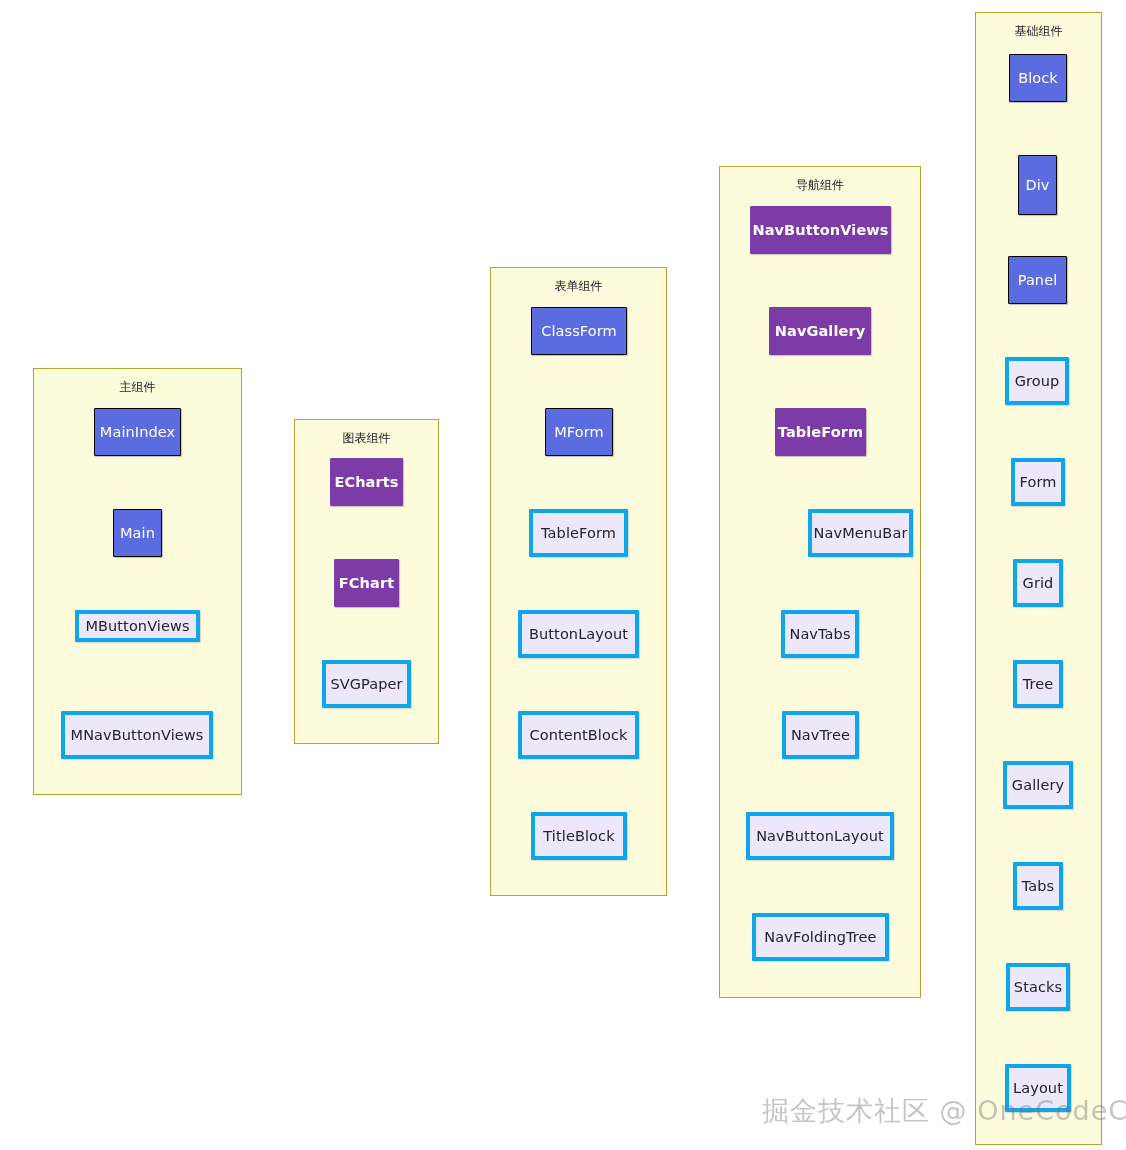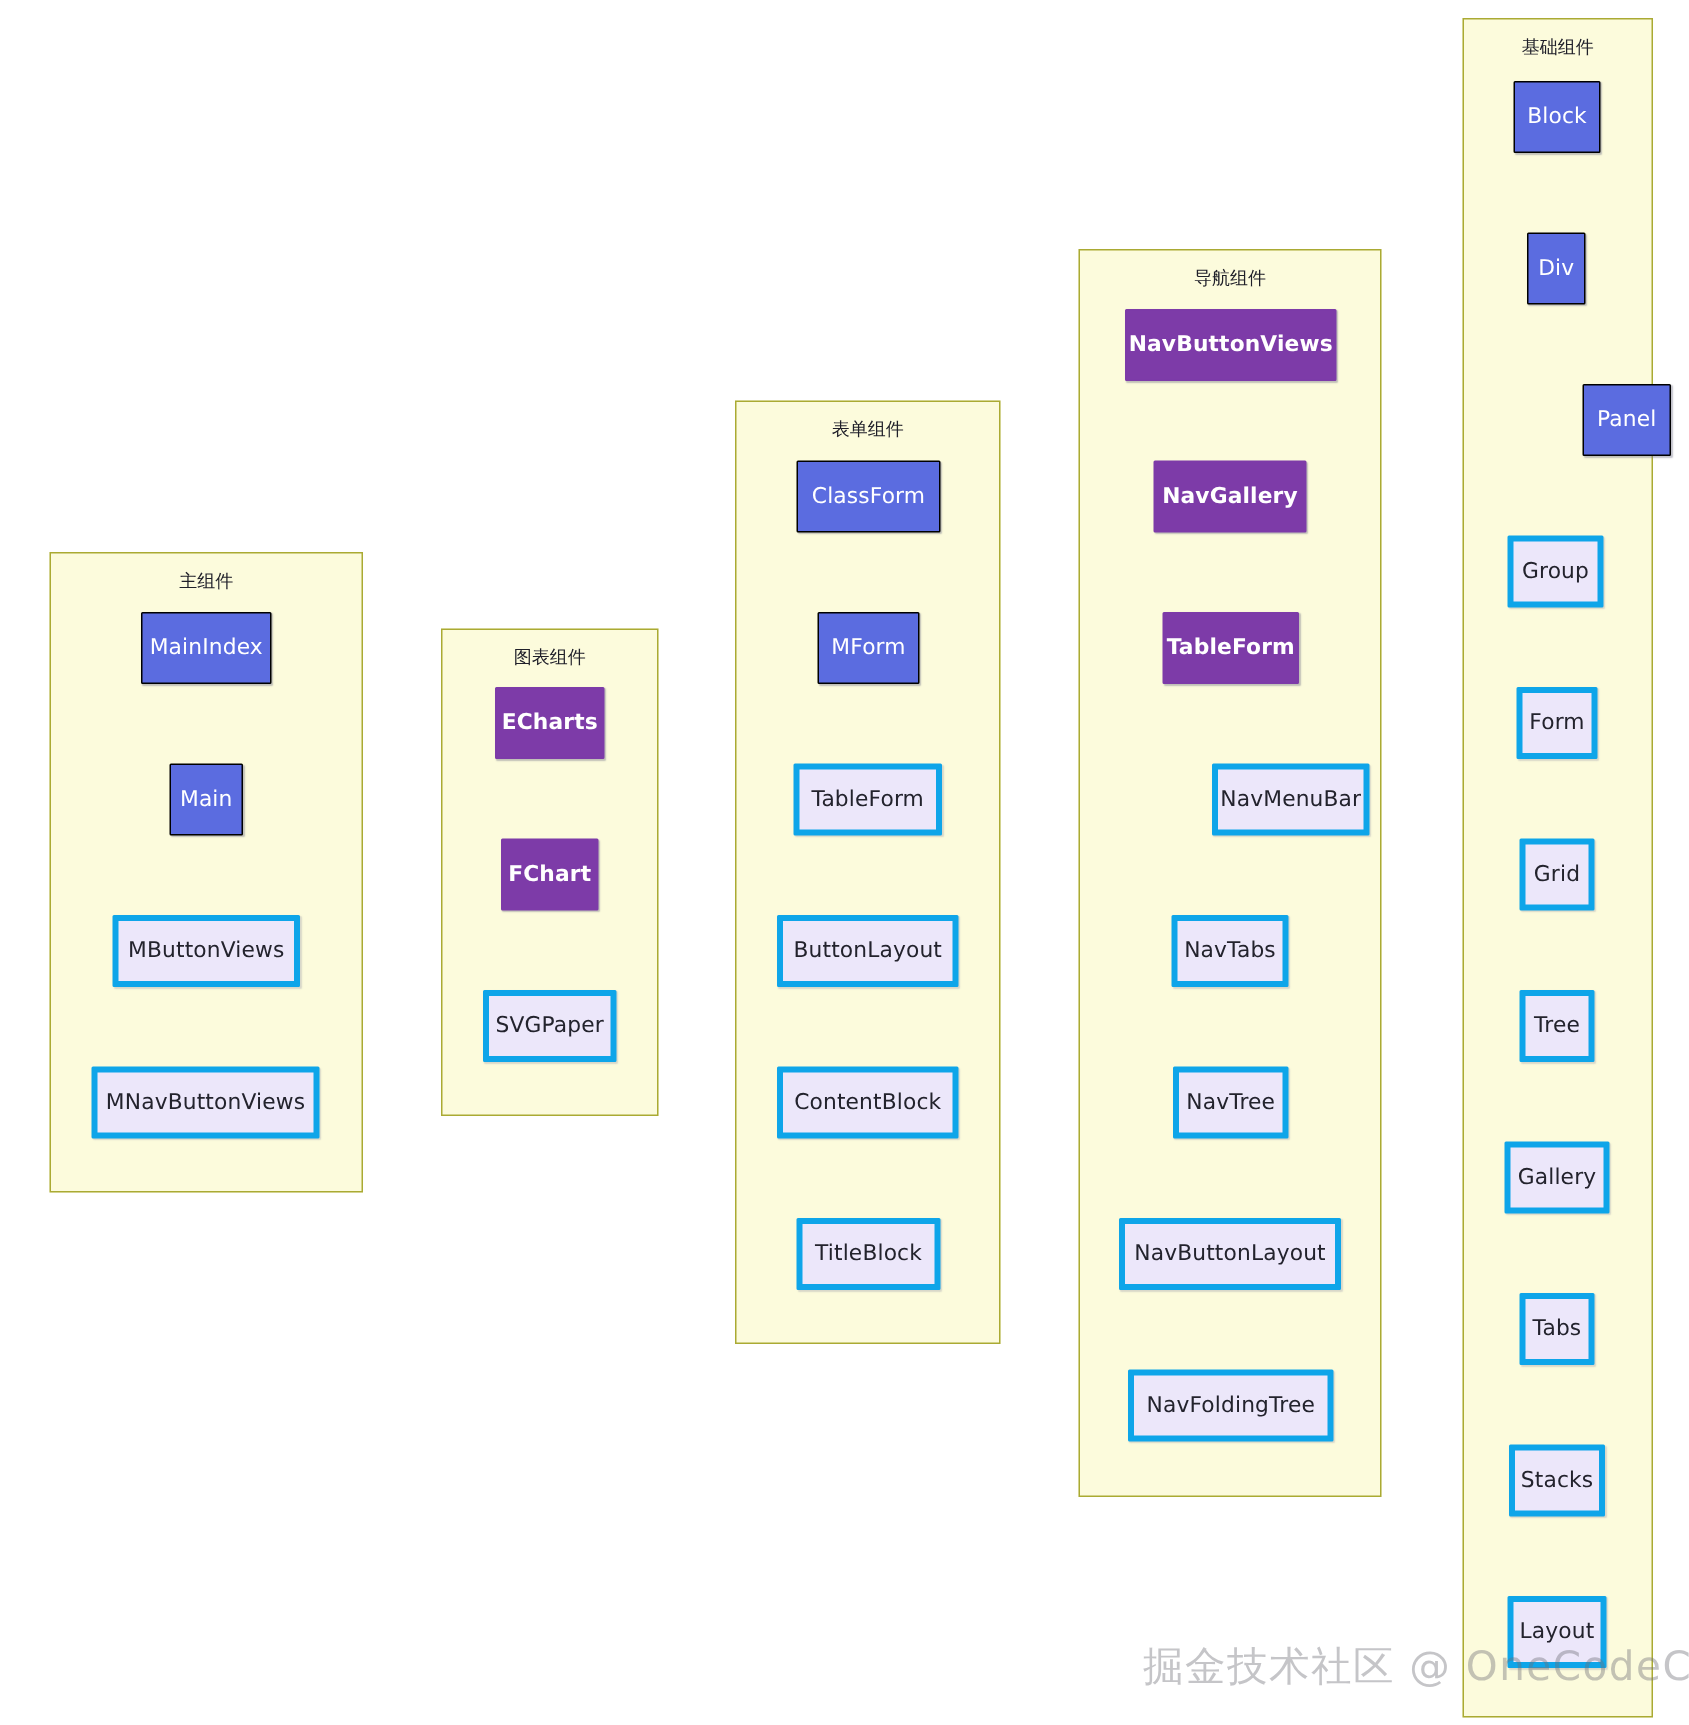--- a/index.html
+++ b/index.html
@@ -86,21 +86,21 @@
 
   <div class="group" style="left:33px; top:368px; width:209px; height:427px;">
     <div class="group-title" style="top:10px;">主组件</div>
   </div>
   <div class="node blue" style="left:94px; top:408px; width:87px; height:48px;">
     <span>MainIndex</span>
   </div>
   <div class="node blue" style="left:113px; top:509px; width:49px; height:48px;">
     <span>Main</span>
   </div>
-  <div class="node lavender" style="left:75px; top:610px; width:125px; height:48px;">
+  <div class="node lavender" style="left:75px; top:610px; width:125px; height:32px;">
     <span>MButtonViews</span>
   </div>
   <div class="node lavender" style="left:61px; top:711px; width:152px; height:48px;">
     <span>MNavButtonViews</span>
   </div>
 
   <div class="group" style="left:294px; top:419px; width:145px; height:325px;">
     <div class="group-title" style="top:10px;">图表组件</div>
   </div>
   <div class="node purple" style="left:330px; top:458px; width:73px; height:48px;">
@@ -162,24 +162,24 @@
   <div class="node lavender" style="left:752px; top:913px; width:137px; height:48px;">
     <span>NavFoldingTree</span>
   </div>
 
   <div class="group" style="left:975px; top:12px; width:127px; height:1133px;">
     <div class="group-title" style="top:10px;">基础组件</div>
   </div>
   <div class="node blue" style="left:1009px; top:54px; width:58px; height:48px;">
     <span>Block</span>
   </div>
-  <div class="node blue" style="left:1018px; top:155px; width:39px; height:48px;">
+  <div class="node blue" style="left:1018px; top:155px; width:39px; height:60px;">
     <span>Div</span>
   </div>
-  <div class="node blue" style="left:1008px; top:256px; width:59px; height:48px;margin-left:47px;">
+  <div class="node blue" style="left:1008px; top:256px; width:59px; height:48px;">
     <span>Panel</span>
   </div>
   <div class="node lavender" style="left:1005px; top:357px; width:64px; height:48px;">
     <span>Group</span>
   </div>
   <div class="node lavender" style="left:1011px; top:458px; width:54px; height:48px;">
     <span>Form</span>
   </div>
   <div class="node lavender" style="left:1013px; top:559px; width:50px; height:48px;">
     <span>Grid</span>

